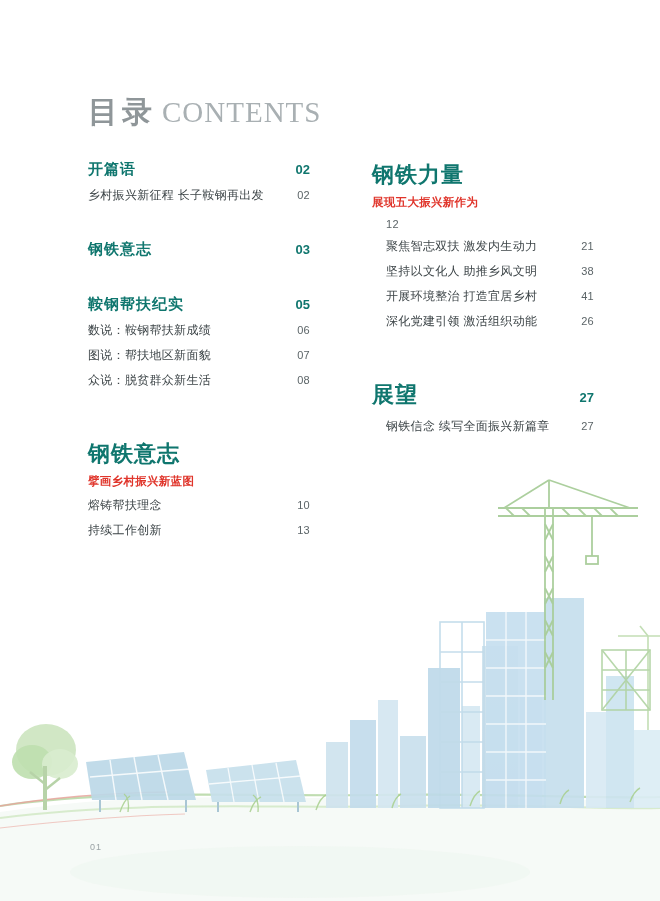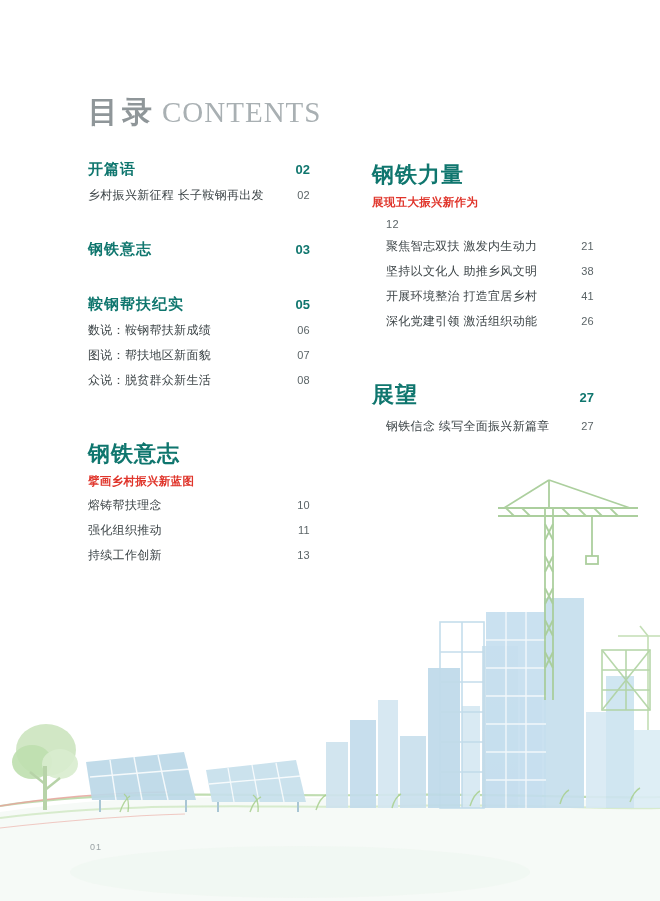--- a/index.html
+++ b/index.html
@@ -275,24 +275,20 @@
       <div class="sec-head big">
         <span class="t">钢铁意志</span>
         <span class="p"></span>
       </div>
       <div class="sec-sub">擘画乡村振兴新蓝图</div>
       <div class="row">
         <span>熔铸帮扶理念</span>
         <span class="p">10</span>
       </div>
       <div class="row">
-        <span>强化组织推动</span>
-        <span class="p">11</span>
-      </div>
-      <div class="row">
         <span>持续工作创新</span>
         <span class="p">13</span>
       </div>
     </div>
 
   </div>
 
   <div class="col col-right">
 
     <div class="sec">

